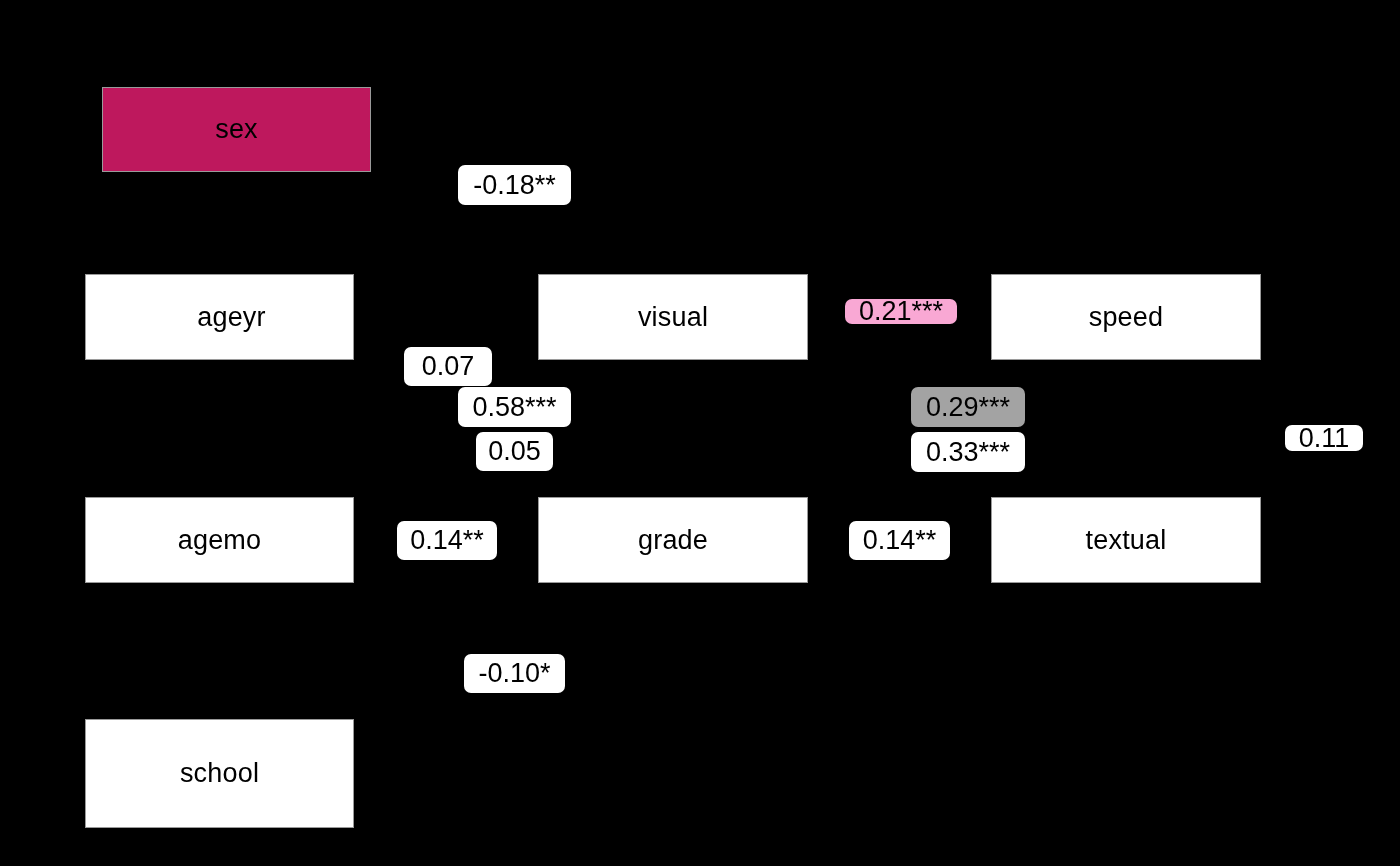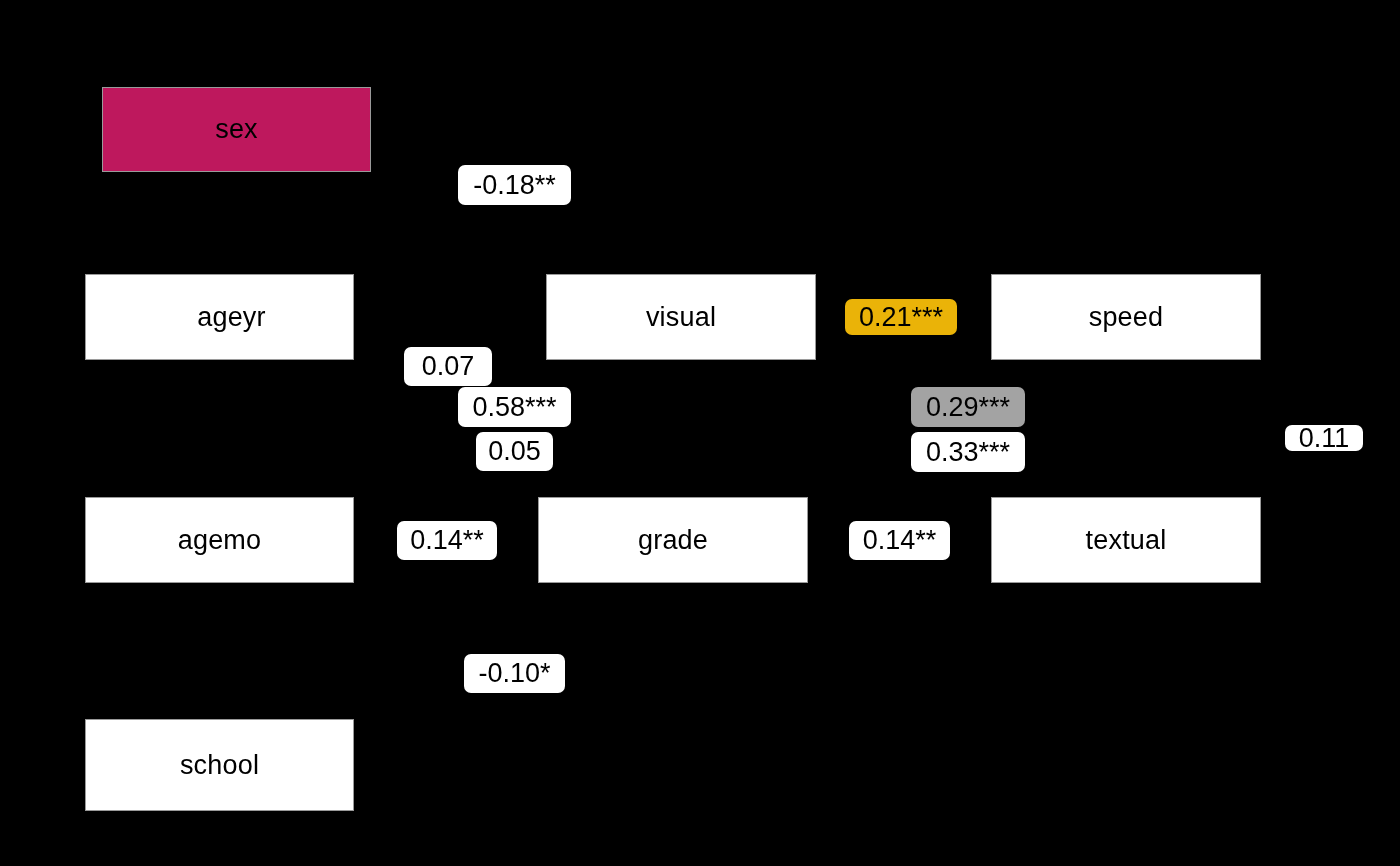--- a/index.html
+++ b/index.html
@@ -49,47 +49,47 @@
 <body>
 
 <div id="canvas">
   <div id="nodes-layer">
       <div class="node-box" style="left: 102px; top: 53px; width: 269px; height: 85px; background: #be185d; border-color: rgb(154, 154, 154); color: rgb(0, 0, 0); margin-top: 34px;">
         <span>sex</span>
       </div>
       <div class="node-box" style="left: 85px; top: 274px; width: 269px; height: 86px; background: rgb(255, 255, 255); border-color: rgb(154, 154, 154); color: rgb(0, 0, 0); padding-left: 24px;">
         <span>ageyr</span>
       </div>
-      <div class="node-box" style="left: 538px; top: 274px; width: 270px; height: 86px; background: rgb(255, 255, 255); border-color: rgb(154, 154, 154); color: rgb(0, 0, 0); margin-left: 8px;">
+      <div class="node-box" style="left: 538px; top: 274px; width: 270px; height: 86px; background: rgb(255, 255, 255); border-color: rgb(154, 154, 154); color: rgb(0, 0, 0);">
         <span>visual</span>
       </div>
       <div class="node-box" style="left: 991px; top: 274px; width: 270px; height: 86px; background: rgb(255, 255, 255); border-color: rgb(154, 154, 154); color: rgb(0, 0, 0);">
         <span>speed</span>
       </div>
       <div class="node-box" style="left: 85px; top: 497px; width: 269px; height: 86px; background: rgb(255, 255, 255); border-color: rgb(154, 154, 154); color: rgb(0, 0, 0);">
         <span>agemo</span>
       </div>
       <div class="node-box" style="left: 538px; top: 497px; width: 270px; height: 86px; background: rgb(255, 255, 255); border-color: rgb(154, 154, 154); color: rgb(0, 0, 0);">
         <span>grade</span>
       </div>
       <div class="node-box" style="left: 991px; top: 497px; width: 270px; height: 86px; background: rgb(255, 255, 255); border-color: rgb(154, 154, 154); color: rgb(0, 0, 0);">
         <span>textual</span>
       </div>
-      <div class="node-box" style="left: 85px; top: 719px; width: 269px; height: 92px; background: rgb(255, 255, 255); border-color: rgb(154, 154, 154); color: rgb(0, 0, 0);">
+      <div class="node-box" style="left: 85px; top: 719px; width: 269px; height: 109px; background: rgb(255, 255, 255); border-color: rgb(154, 154, 154); color: rgb(0, 0, 0);">
         <span>school</span>
       </div>
     </div>
   <div id="labels-layer">
       <div class="edge-label" style="left: 458px; top: 165px; min-width: 113px; height: 40px; background: rgb(255, 255, 255); color: rgb(0, 0, 0);">
         <span>-0.18**</span>
       </div>
       <div class="edge-label" style="left: 404px; top: 299px; min-width: 88px; height: 39px; background: rgb(255, 255, 255); color: rgb(0, 0, 0); margin-top: 48px;">
         <span>0.07</span>
       </div>
-      <div class="edge-label" style="left: 845px; top: 299px; min-width: 112px; height: 36px; background: #eab308; color: rgb(0, 0, 0);">
+      <div class="edge-label" style="left: 845px; top: 299px; min-width: 112px; height: 25px; background: #f9a8d4; color: rgb(0, 0, 0);">
         <span>0.21***</span>
       </div>
       <div class="edge-label" style="left: 458px; top: 387px; min-width: 113px; height: 40px; background: rgb(255, 255, 255); color: rgb(0, 0, 0);">
         <span>0.58***</span>
       </div>
       <div class="edge-label" style="left: 911px; top: 387px; min-width: 114px; height: 40px; background: #a3a3a3; color: rgb(0, 0, 0);">
         <span>0.29***</span>
       </div>
       <div class="edge-label" style="left: 1285px; top: 425px; min-width: 78px; height: 26px; background: rgb(255, 255, 255); color: rgb(0, 0, 0);">
         <span>0.11</span>

